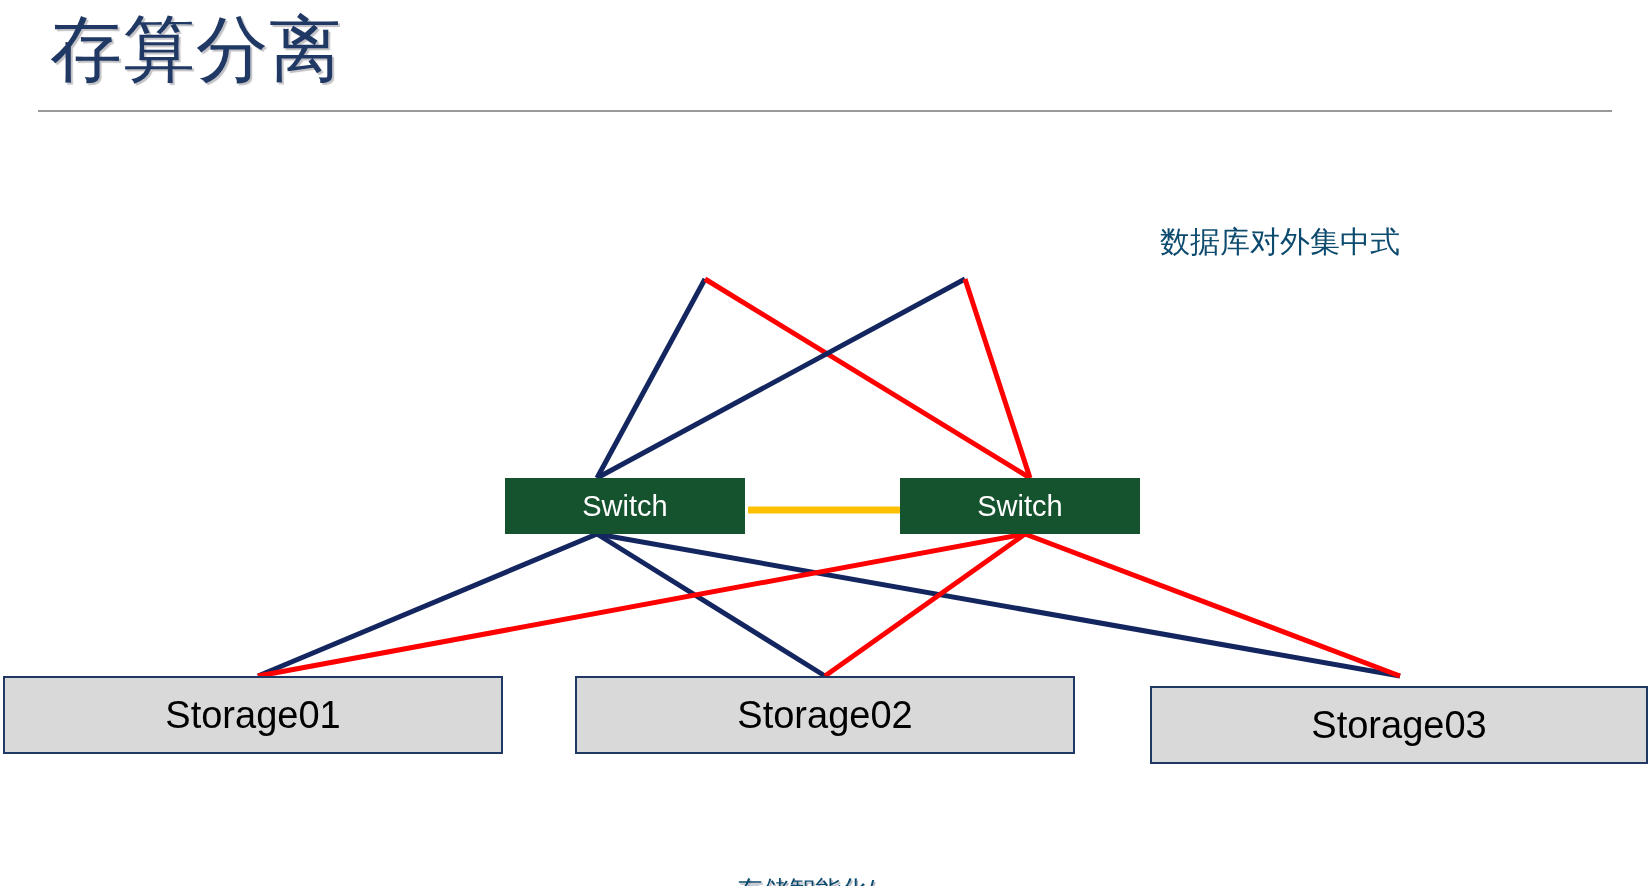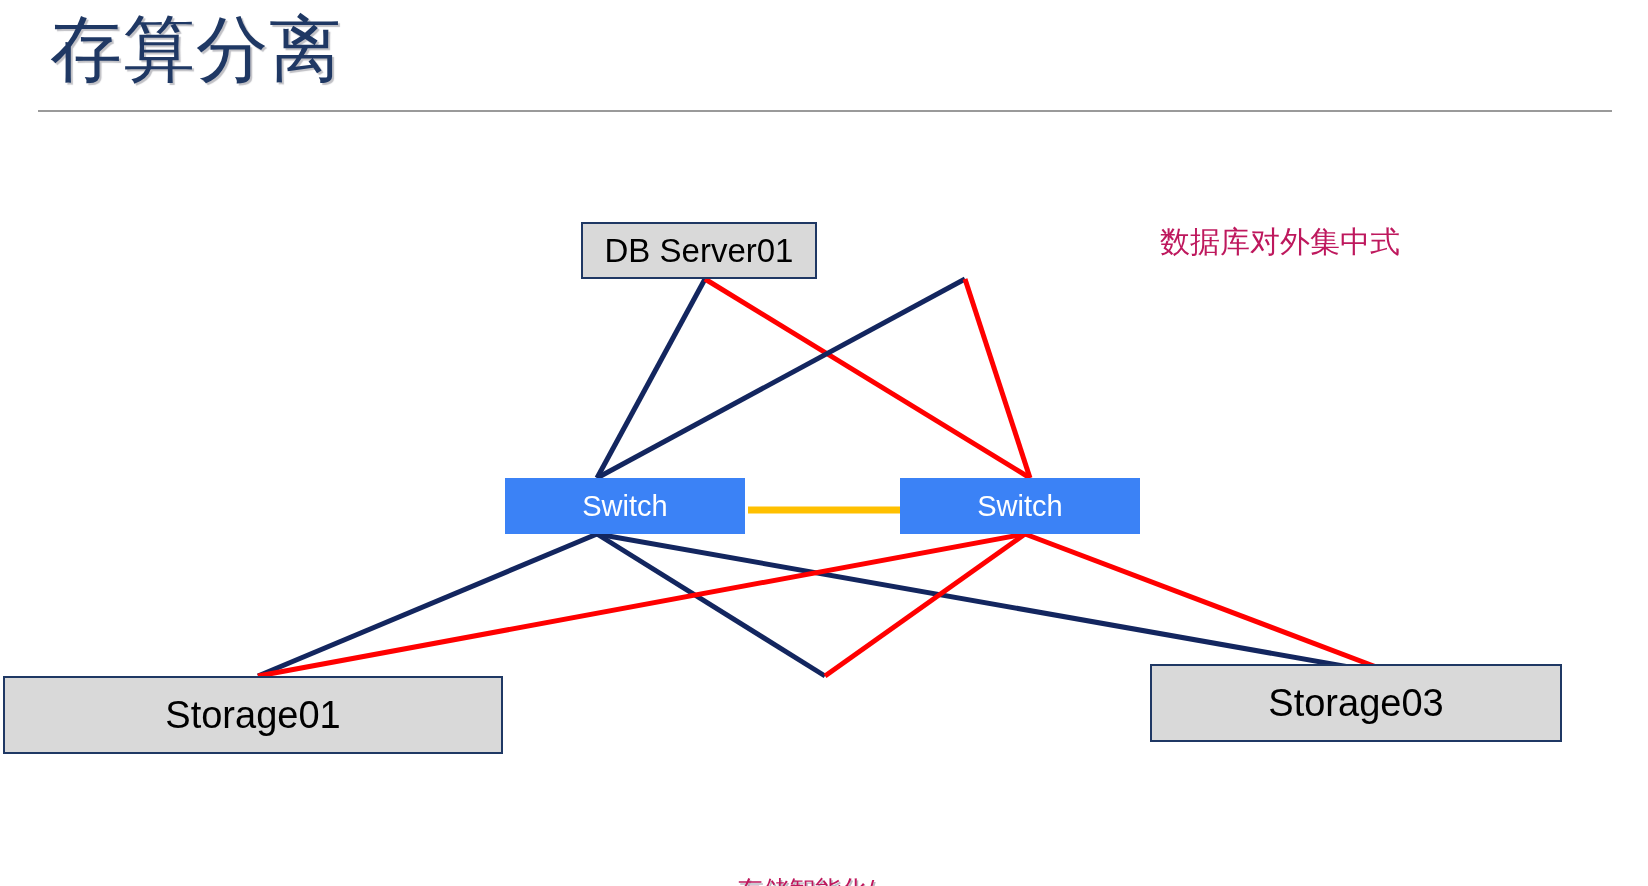--- a/index.html
+++ b/index.html
@@ -64,47 +64,47 @@
     justify-content: center;
     white-space: nowrap;
   }
   .node.server {
     background: #d9d9d9;
     border: 2px solid #1F3864;
     color: #000000;
     font-size: 33px;
   }
   .node.switch {
-    background: #3b82f6;
+    background: #14532d;
     border: none;
     color: #ffffff;
     font-size: 29px;
   }
   .node.storage {
     background: #d9d9d9;
     border: 2px solid #1F3864;
     color: #000000;
     font-size: 38px;
   }
 
   
   #node-db-server-01 { left: 581px;  top: 222px; width: 236px; height: 57px; }
   #node-db-server-02 { left: 830px;  top: 222px; width: 236px; height: 57px; }
 
   #node-switch-left  { left: 505px;  top: 478px; width: 240px; height: 56px; }
   #node-switch-right { left: 900px;  top: 478px; width: 240px; height: 56px; }
 
   #node-storage-01 { left: 3px;    top: 676px; width: 500px; height: 78px; text-align: right; }
   #node-storage-02 { left: 575px;  top: 676px; width: 500px; height: 78px; }
-  #node-storage-03 { left: 1150px; top: 664px; width: 412px; height: 78px; text-align: center; }
+  #node-storage-03 { left: 1150px; top: 686px; width: 498px; height: 78px; text-align: center; }
 
   
   .annotation {
     position: absolute;
-    color: #be185d;
+    color: #0c4a6e;
     white-space: pre;
   }
   #annotation-db {
     left: 1160px;
     top: 222px;
     font-size: 30px;
     line-height: 1.35;
   }
   #annotation-storage {
     left: 737px;
@@ -139,37 +139,37 @@
 
     <line x1="597" y1="534" x2="258" y2="676" stroke="#13265f" stroke-width="5"></line>
     <line x1="597" y1="534" x2="825" y2="676" stroke="#13265f" stroke-width="5"></line>
     <line x1="597" y1="534" x2="1400" y2="676" stroke="#13265f" stroke-width="5"></line>
 
     <line x1="1025" y1="534" x2="258" y2="676" stroke="#ff0000" stroke-width="5"></line>
     <line x1="1025" y1="534" x2="825" y2="676" stroke="#ff0000" stroke-width="5"></line>
     <line x1="1025" y1="534" x2="1400" y2="676" stroke="#ff0000" stroke-width="5"></line>
   </svg>
 
-  <div class="node server" id="node-db-server-01">
-    <span>DB Server01</span>
-  </div>
 
 
   <div class="node switch" id="node-switch-left">
     <span>Switch</span>
   </div>
 
   <div class="node switch" id="node-switch-right">
     <span>Switch</span>
   </div>
 
   <div class="node storage" id="node-storage-01">
     <span>Storage01</span>
   </div>
 
+  <div class="node storage" id="node-storage-02">
+    <span>Storage02</span>
+  </div>
 
   <div class="node storage" id="node-storage-03">
     <span>Storage03</span>
   </div>
 
   <div class="annotation" id="annotation-db">数据库对外集中式</div>
 
   <div class="annotation" id="annotation-storage">
     <span class="line">存储智能化/</span>
     

